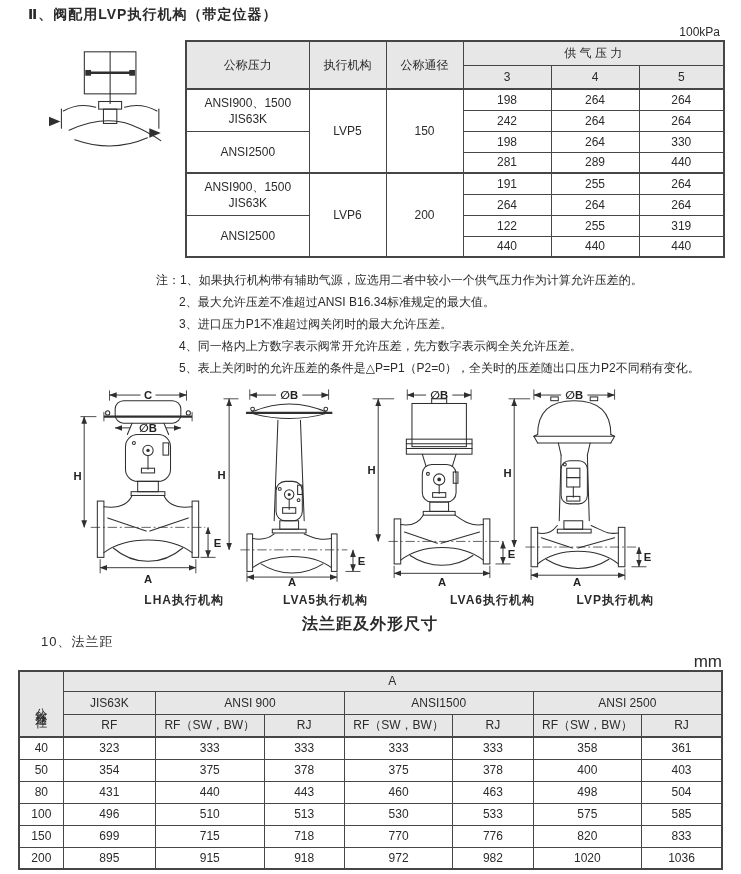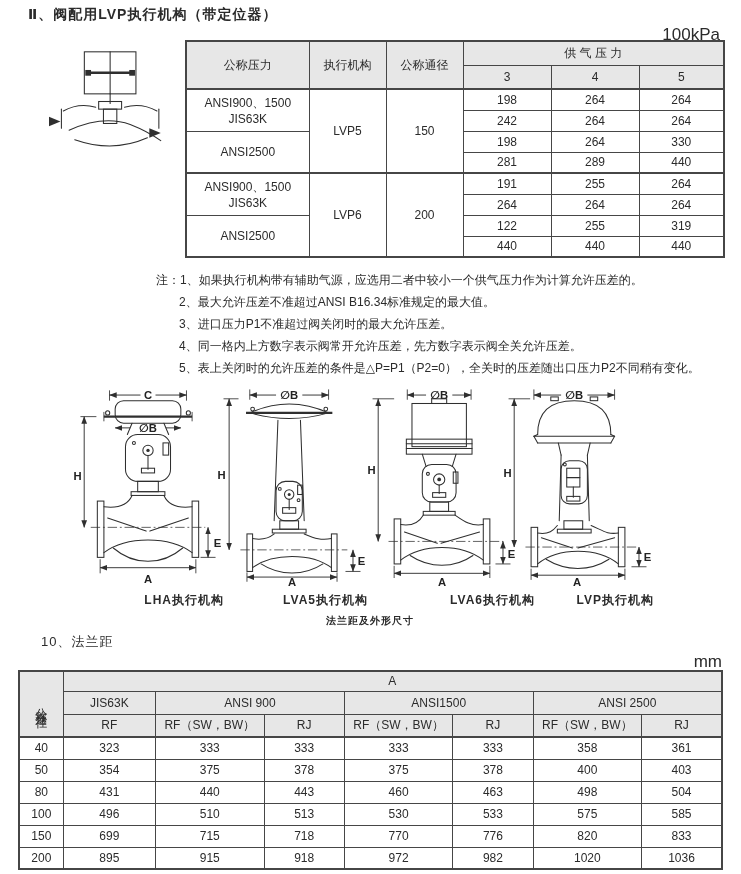--- a/index.html
+++ b/index.html
@@ -4,24 +4,24 @@
 <style>
   html,body{margin:0;padding:0}
   body{
     width:741px;height:874px;position:relative;background:#ffffff;
     font-family:"Liberation Sans","DejaVu Sans",sans-serif;color:#2b2b2b;
     overflow:hidden;
   }
   .abs{position:absolute}
   
   .doc-title{left:28px;top:6px;font-size:14px;font-weight:bold;letter-spacing:1px}
-  .kpa-label{left:600px;top:25px;width:120px;text-align:right;font-size:17px}
+  .kpa-label{left:600px;top:25px;width:120px;text-align:right;font-size:12px}
   .mm-label{left:600px;top:652px;width:122px;text-align:right;font-size:17px}
   .section2-title{left:41px;top:633px;font-size:13px;font-weight:normal;letter-spacing:1px}
-  .diagram-caption{left:250px;top:614px;width:240px;text-align:center;font-size:10px;font-weight:bold;letter-spacing:1px}
+  .diagram-caption{left:250px;top:614px;width:240px;text-align:center;font-size:16px;font-weight:bold;letter-spacing:1px}
   
   .notes{left:156px;top:269px;font-size:12px;line-height:22px;white-space:nowrap}
   .notes .note-line{padding-left:23px}
   .notes .note-line.first{padding-left:0}
   
   table{border-collapse:collapse;table-layout:fixed;border:2px solid #464646}
   th,td{border:1px solid #464646;text-align:center;vertical-align:middle;
         padding:0 2px;font-size:12px;font-weight:normal;color:#2b2b2b;overflow:hidden}
   th{background:#e7e7e7}
   .pt{left:185px;top:40px;width:538px}

